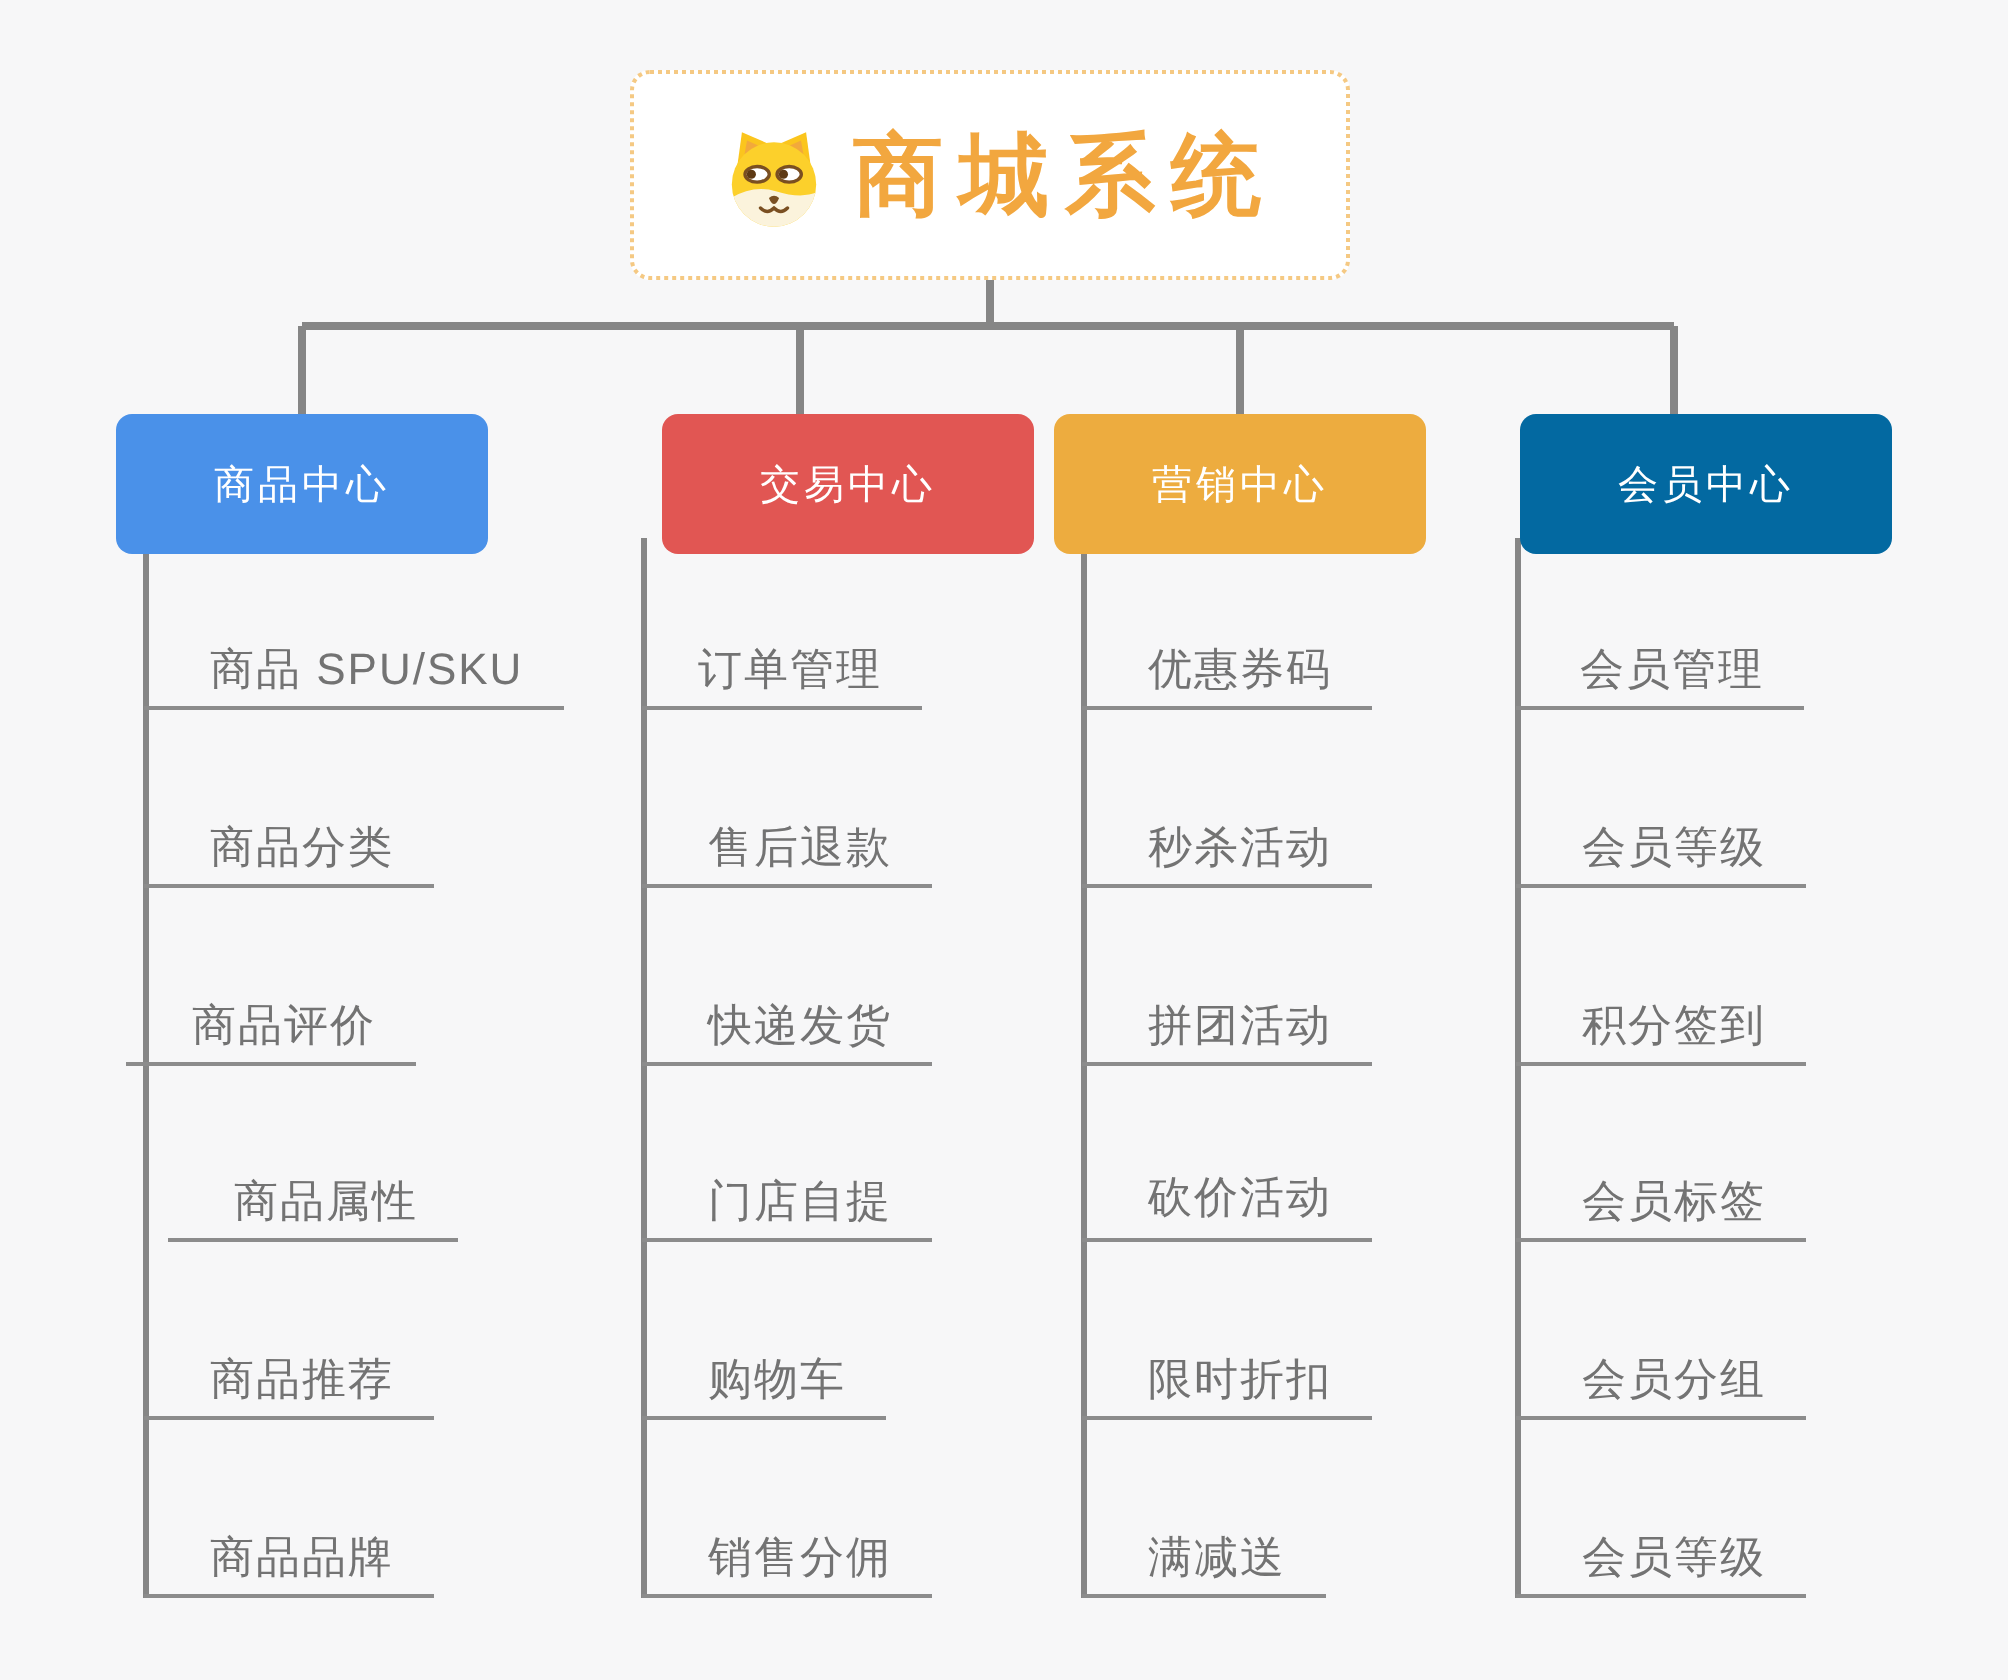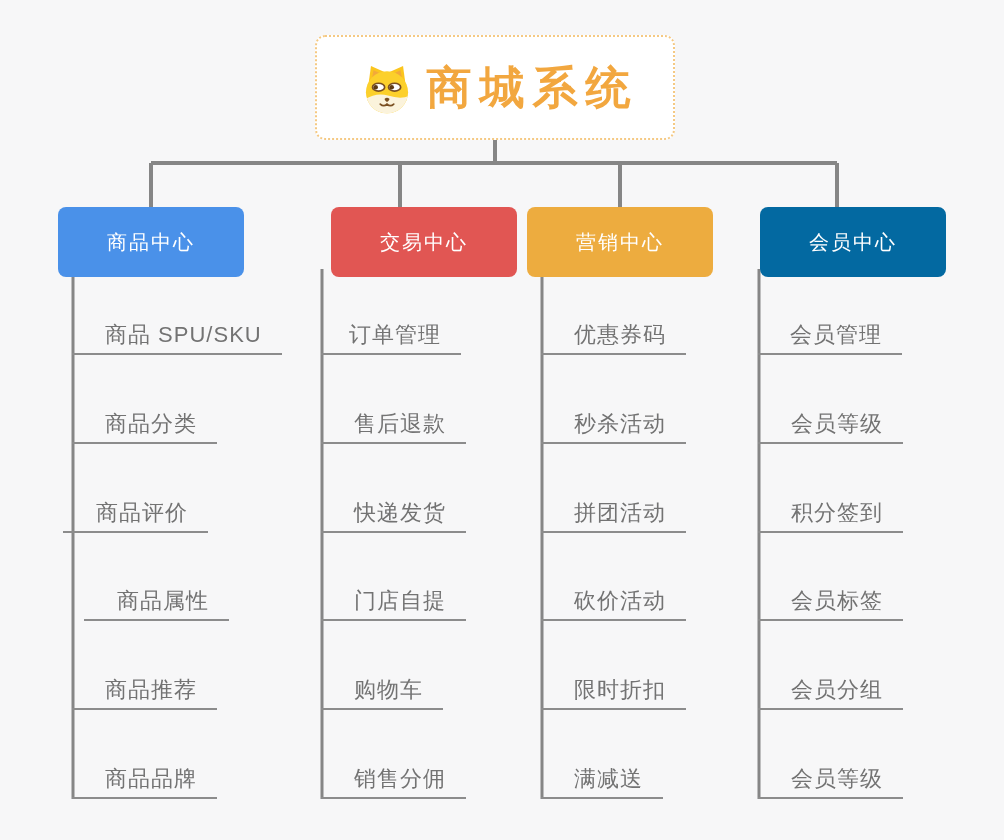--- a/index.html
+++ b/index.html
@@ -116,21 +116,21 @@
       <div class="leaf-node" style="left: 321px; top: 321px; padding-left: 28px;">订单管理</div>
       <div class="leaf-node" style="left: 321px; top: 410px;">售后退款</div>
       <div class="leaf-node" style="left: 321px; top: 499px;">快递发货</div>
       <div class="leaf-node" style="left: 321px; top: 587px;">门店自提</div>
       <div class="leaf-node" style="left: 321px; top: 676px;">购物车</div>
       <div class="leaf-node" style="left: 321px; top: 765px;">销售分佣</div>
       <div class="branch-header" style="left: 527px; background: rgb(237, 172, 63);">营销中心</div>
       <div class="leaf-node" style="left: 541px; top: 321px;">优惠券码</div>
       <div class="leaf-node" style="left: 541px; top: 410px;">秒杀活动</div>
       <div class="leaf-node" style="left: 541px; top: 499px;">拼团活动</div>
-      <div class="leaf-node" style="left: 541px; top: 587px;">砍价活动</div>
+      <div class="leaf-node" style="left: 541px; top: 587px; font-family: Liberation Mono, monospace;">砍价活动</div>
       <div class="leaf-node" style="left: 541px; top: 676px;">限时折扣</div>
       <div class="leaf-node" style="left: 541px; top: 765px;">满减送</div>
       <div class="branch-header" style="left: 760px; background: #0369a1;">会员中心</div>
       <div class="leaf-node" style="left: 758px; top: 321px; padding-left: 32px;">会员管理</div>
       <div class="leaf-node" style="left: 758px; top: 410px;">会员等级</div>
       <div class="leaf-node" style="left: 758px; top: 499px;">积分签到</div>
       <div class="leaf-node" style="left: 758px; top: 587px;">会员标签</div>
       <div class="leaf-node" style="left: 758px; top: 676px;">会员分组</div>
       <div class="leaf-node" style="left: 758px; top: 765px;">会员等级</div>
     </div>

